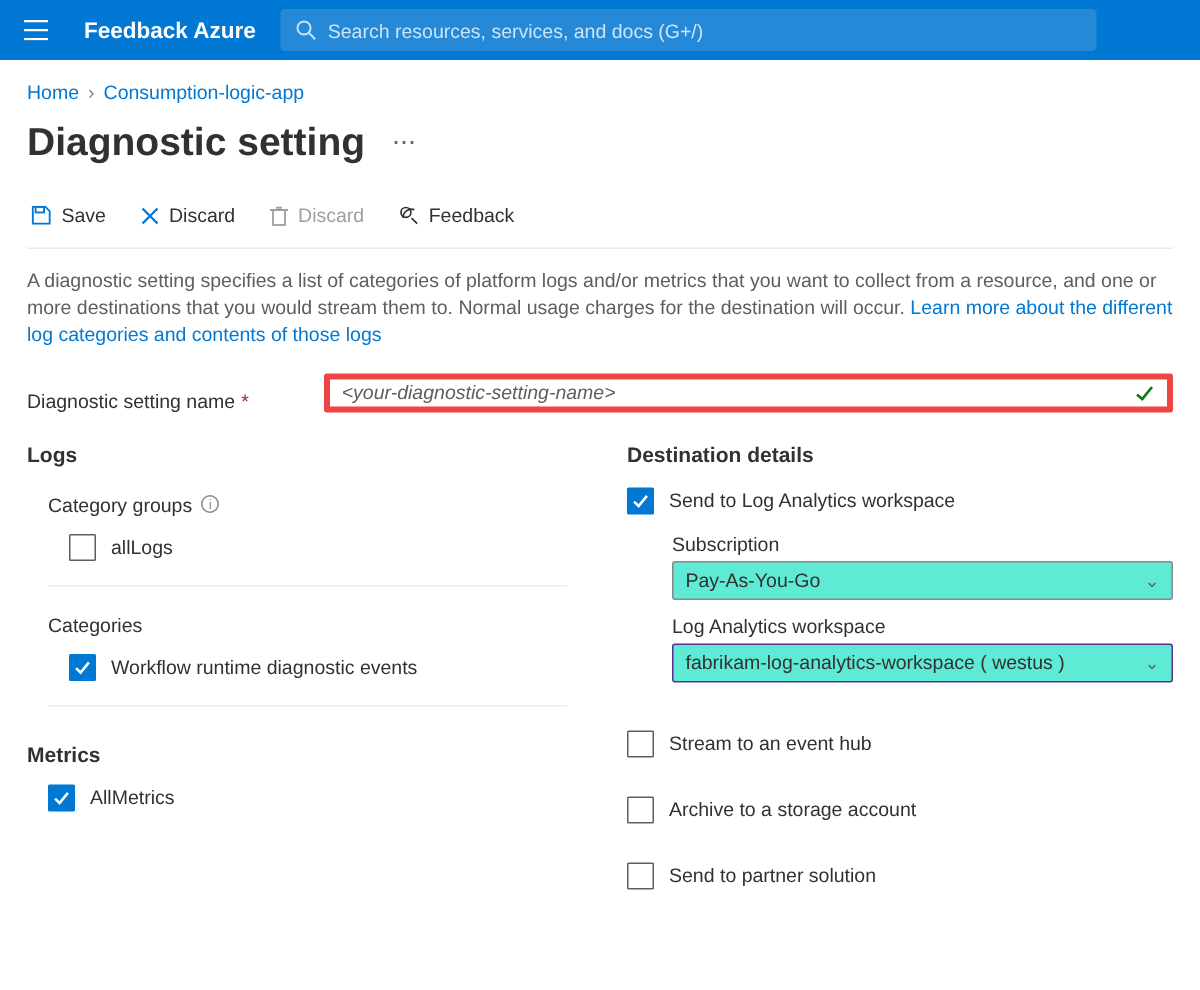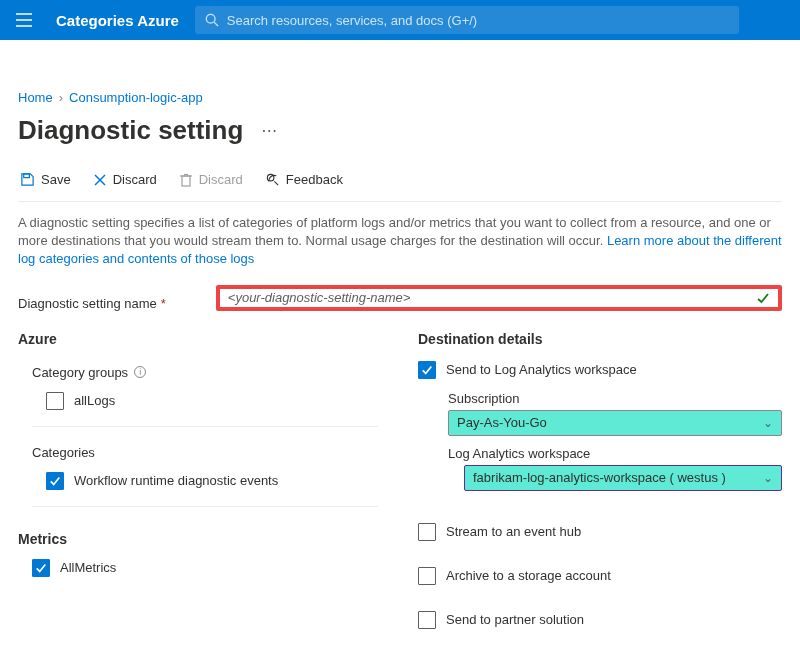--- a/index.html
+++ b/index.html
@@ -66,21 +66,20 @@
     .content {
       padding: 0px 18px 18px 18px;
     }
     .breadcrumb {
       padding: 14px 0 10px 0;
       font-size: 13px;
       color: #0078d4;
       display: flex;
       align-items: center;
       gap: 6px;
-      margin-top: 36px;
     }
     .breadcrumb a { color: #0078d4; text-decoration: none; cursor: pointer; }
     .breadcrumb .sep { color: #8a8886; }
     .pagetitle-row {
       display: flex;
       align-items: center;
       gap: 14px;
       padding-bottom: 22px;
     }
     .pagetitle {
@@ -224,36 +223,36 @@
       height: 26px;
       display: flex;
       align-items: center;
       justify-content: space-between;
       padding: 0 8px;
       font-size: 13px;
       cursor: pointer;
       background: #5eead4;
       margin-bottom: 10px;
     }
-    .fselect.highlight { border-color: #5b2e91; margin-left: 16px; }
+    .fselect.highlight { border-color: #5b2e91; }
     .caret { color: #605e5c; font-size: 12px;}
     svg { display: block; }
   </style>
 </head>
 <body>
 
 <div class="topbar">
   <div class="hamburger">
     <svg width="16" height="14" viewBox="0 0 16 14">
         <line x1="0" y1="1" x2="16" y2="1" stroke="#fff" stroke-width="1.5"></line>
         <line x1="0" y1="7" x2="16" y2="7" stroke="#fff" stroke-width="1.5"></line>
         <line x1="0" y1="13" x2="16" y2="13" stroke="#fff" stroke-width="1.5"></line>
       </svg>
   </div>
-  <div class="brand">Categories Azure</div>
+  <div class="brand">Feedback Azure</div>
   <div class="searchwrap">
     <div class="searchbox">
       <svg width="14" height="14" viewBox="0 0 16 16">
           <circle cx="6.5" cy="6.5" r="5" stroke="#cce4f7" stroke-width="1.5" fill="none"></circle>
           <line x1="10.5" y1="10.5" x2="15" y2="15" stroke="#cce4f7" stroke-width="1.5"></line>
         </svg>
       <input placeholder="Search resources, services, and docs (G+/)" style="">
     </div>
   </div>
 </div>
@@ -328,21 +327,21 @@
         <svg width="14" height="14" viewBox="0 0 14 14">
             <polyline points="2,8 5.5,11 12,3" fill="none" stroke="#107c10" stroke-width="1.8"></polyline>
           </svg>
       </span>
     </div>
   </div>
 
   <div class="columns">
 
     <div class="col-left">
-      <div class="section-h">Azure</div>
+      <div class="section-h">Logs</div>
 
       <div class="sub-h">
         <span>Category groups</span>
         <span class="info-icon">i</span>
       </div>
       <div class="chk">
         <div class="chkbox"></div>
         <span>allLogs</span>
       </div>
 

